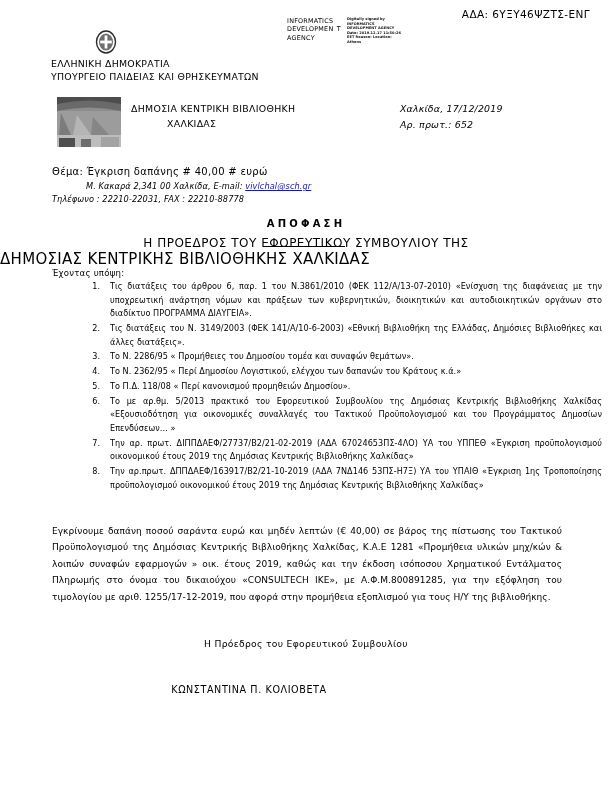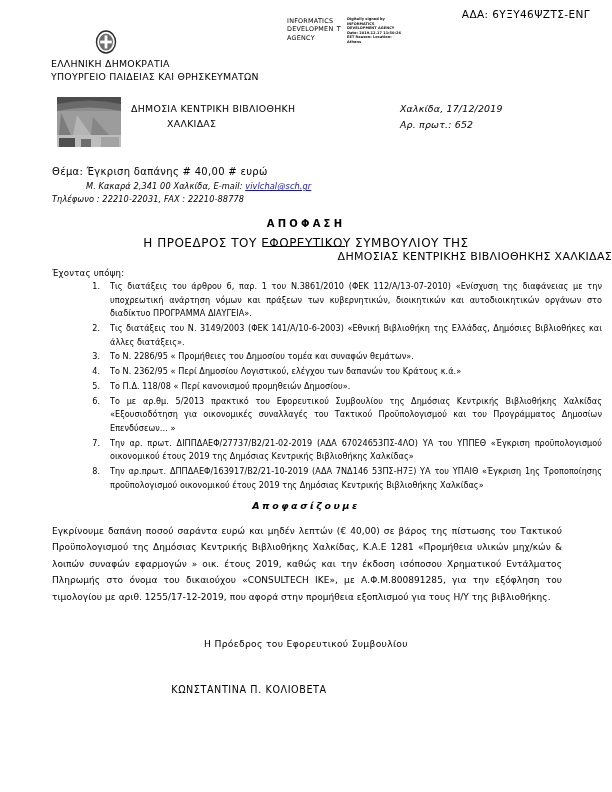--- a/index.html
+++ b/index.html
@@ -152,22 +152,22 @@
     width: 612px;
     text-align: center;
     font-size: 12px;
     letter-spacing: 0.5px;
   }
   .title-l2 {
     position: absolute;
     top: 250px;
     left: 0;
     width: 612px;
-    text-align: right;
-    font-size: 11px;
+    text-align: left;
+    font-size: 15px;
     letter-spacing: 0.3px;
   }
 
   .having {
     position: absolute;
     top: 268px;
     left: 52px;
     font-size: 8.6px;
     letter-spacing: 0.2px;
   }
@@ -313,19 +313,18 @@
     <li>Τις διατάξεις του άρθρου 6, παρ. 1 του Ν.3861/2010 (ΦΕΚ 112/Α/13-07-2010) «Ενίσχυση της διαφάνειας με την υποχρεωτική ανάρτηση νόμων και πράξεων των κυβερνητικών, διοικητικών και αυτοδιοικητικών οργάνων στο διαδίκτυο ΠΡΟΓΡΑΜΜΑ ΔΙΑΥΓΕΙΑ».</li>
     <li>Τις διατάξεις του Ν. 3149/2003 (ΦΕΚ 141/Α/10-6-2003) «Εθνική Βιβλιοθήκη της Ελλάδας, Δημόσιες Βιβλιοθήκες και άλλες διατάξεις».</li>
     <li>Το Ν. 2286/95 « Προμήθειες του Δημοσίου τομέα και συναφών θεμάτων».</li>
     <li>Το Ν. 2362/95 « Περί Δημοσίου Λογιστικού, ελέγχου των δαπανών του Κράτους κ.ά.»</li>
     <li>Το Π.Δ. 118/08 « Περί κανονισμού προμηθειών Δημοσίου».</li>
     <li>Το με αρ.θμ. 5/2013 πρακτικό του Εφορευτικού Συμβουλίου της Δημόσιας Κεντρικής Βιβλιοθήκης Χαλκίδας «Εξουσιοδότηση για οικονομικές συναλλαγές του Τακτικού Προϋπολογισμού και του Προγράμματος Δημοσίων Επενδύσεων… »</li>
     <li>Την αρ. πρωτ. ΔΙΠΠΔΑΕΦ/27737/Β2/21-02-2019 (ΑΔΑ 67024653ΠΣ-4ΛΟ) ΥΑ του ΥΠΠΕΘ «Έγκριση προϋπολογισμού οικονομικού έτους 2019 της Δημόσιας Κεντρικής Βιβλιοθήκης Χαλκίδας»</li>
     <li>Την αρ.πρωτ. ΔΠΠΔΑΕΦ/163917/Β2/21-10-2019 (ΑΔΑ 7ΝΔ146 53ΠΣ-Η7Ξ) ΥΑ του ΥΠΑΙΘ «Έγκριση 1ης Τροποποίησης προϋπολογισμού οικονομικού έτους 2019 της Δημόσιας Κεντρικής Βιβλιοθήκης Χαλκίδας»</li>
   </ol>
 
-  <div class="decide-head">Αποφασίζουμε</div>
   <div class="decide-body">Εγκρίνουμε δαπάνη ποσού σαράντα ευρώ και μηδέν λεπτών (€ 40,00) σε βάρος της πίστωσης του Τακτικού Προϋπολογισμού της Δημόσιας Κεντρικής Βιβλιοθήκης Χαλκίδας, Κ.Α.Ε 1281 «Προμήθεια υλικών μηχ/κών &amp; λοιπών συναφών εφαρμογών » οικ. έτους 2019, καθώς και την έκδοση ισόποσου Χρηματικού Εντάλματος Πληρωμής στο όνομα του δικαιούχου «CONSULTECH ΙΚΕ», με Α.Φ.Μ.800891285, για την εξόφληση του τιμολογίου με αριθ. 1255/17-12-2019, που αφορά στην προμήθεια εξοπλισμού για τους Η/Υ της βιβλιοθήκης.</div>
 
   <div class="sig-role">Η Πρόεδρος του Εφορευτικού Συμβουλίου</div>
   <div class="sig-name">ΚΩΝΣΤΑΝΤΙΝΑ Π. ΚΟΛΙΟΒΕΤΑ</div>
 
 </div>
 
 </body></html>

